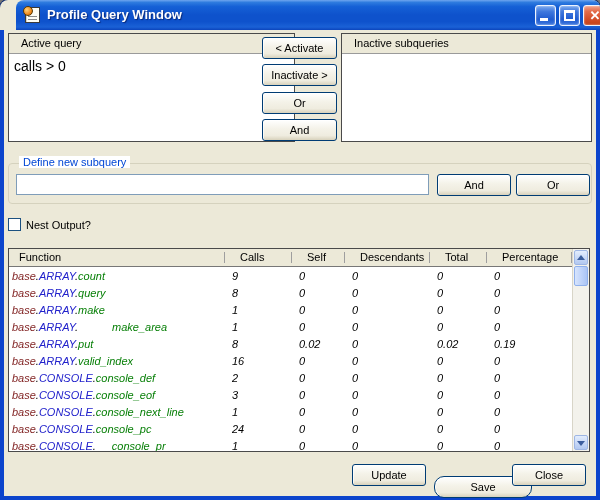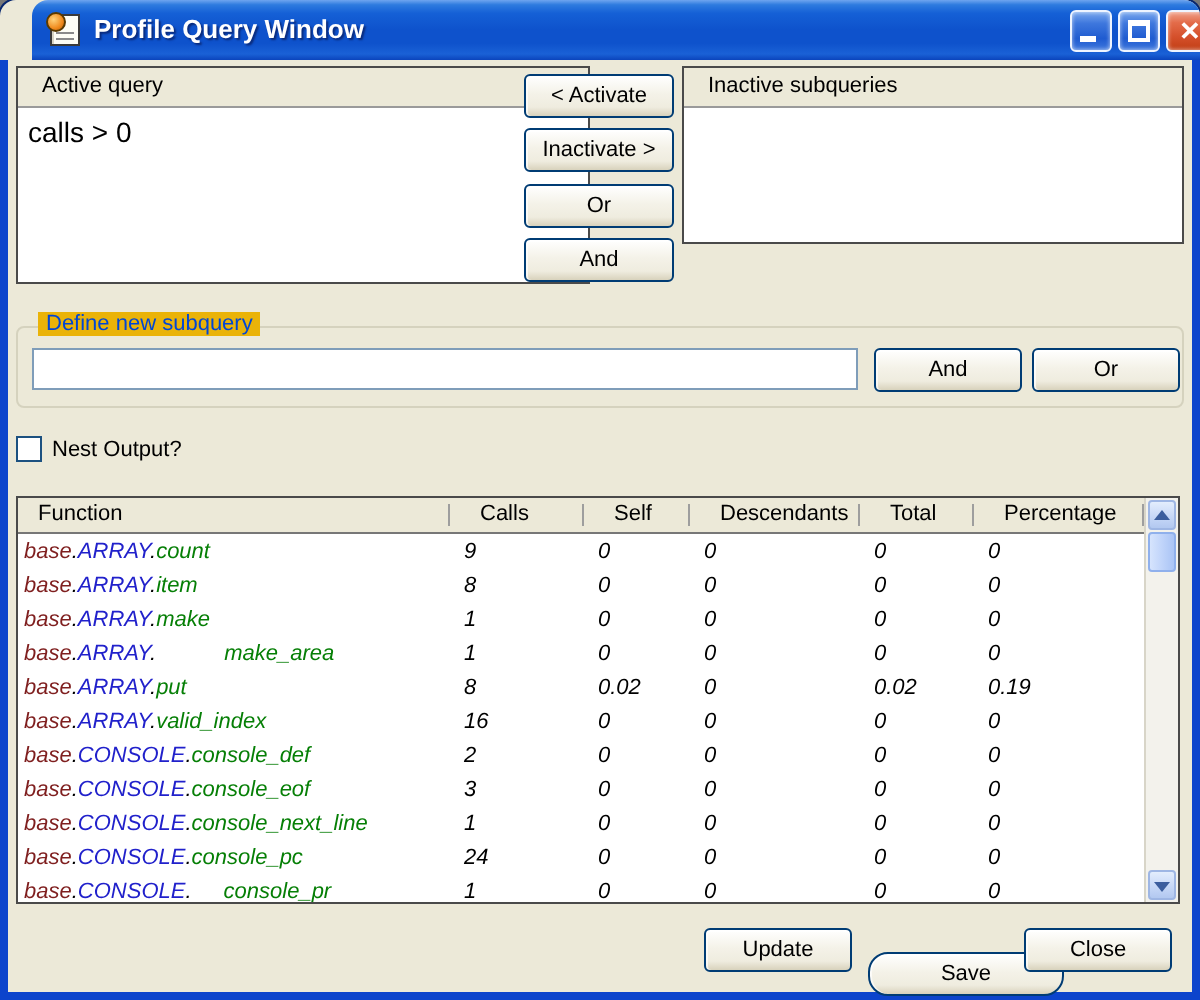--- a/index.html
+++ b/index.html
@@ -25,41 +25,41 @@
     background:linear-gradient(180deg,#F0A089 0%,#E36C4A 28%,#D5502B 65%,#C13F16 100%);}
   .glyph-min{position:absolute;left:4px;bottom:4px;width:8px;height:3px;background:#fff;}
   .glyph-max{position:absolute;left:4px;top:4px;width:11px;height:11px;border:2px solid #fff;border-top-width:3px;}
   .glyph-close{position:absolute;inset:0;color:#fff;font-size:13px;font-weight:bold;text-align:center;line-height:20px;}
   
   .frame{position:absolute;left:0;right:0;top:30px;bottom:0;background:#ECE9D8;
     border-left:4px solid #0C44CC;border-right:4px solid #0C44CC;border-bottom:4px solid #0C44CC;}
   
   .listbox{position:absolute;background:#fff;border:1px solid #4a4a4a;}
   .lb-active{left:8px;top:33px;width:287px;height:109px;}
-  .lb-inactive{left:341px;top:33px;width:251px;height:89px;}
+  .lb-inactive{left:341px;top:33px;width:251px;height:109px;}
   .lb-header{height:20px;line-height:19px;background:#ECE9D8;border-bottom:1px solid #9a9a9a;
     padding-left:12px;font-size:11px;color:#000;}
   .lb-body{position:absolute;left:0;right:0;top:21px;bottom:0;background:#fff;overflow:hidden;}
   .lb-item{font-size:14px;padding:3px 5px 0 5px;color:#000;}
   
   .xpbtn{position:absolute;height:22px;border:1px solid #003C74;border-radius:3px;font-size:11px;color:#000;
     background:linear-gradient(180deg,#FFFFFF 0%,#F4F2E8 45%,#EFECDF 78%,#D8D2BC 100%);
     box-shadow:inset 0 1px 0 #fff,inset 1px 0 0 rgba(255,255,255,.7);text-align:center;line-height:20px;cursor:pointer;}
   .b-activate{left:262px;top:37px;width:75px;}
   .b-inactivate{left:262px;top:64px;width:75px;}
   .b-or{left:262px;top:92px;width:75px;}
   .b-and{left:262px;top:119px;width:75px;}
   .b-and2{left:437px;top:174px;width:74px;}
   .b-or2{left:516px;top:174px;width:74px;}
   .b-update{left:352px;top:464px;width:74px;}
   .b-save{left:434px;top:476px;width:98px;border-radius:10px;}
   .b-close{left:512px;top:464px;width:74px;}
   
   .groupbox{position:absolute;left:8px;top:163px;width:584px;height:41px;border:1px solid #D5D2BE;border-radius:4px;}
-  .gb-label{position:absolute;left:10px;top:-8px;background:#eab308;padding:0 4px;font-size:11px;color:#0046D5;}
+  .gb-label{position:absolute;left:10px;top:-8px;background:#ffffff;padding:0 4px;font-size:11px;color:#0046D5;}
   .subquery-input{position:absolute;left:16px;top:174px;width:413px;height:21px;border:1px solid #7F9DB9;
     background:#fff;font-size:11px;padding:0 3px;outline:none;}
   
   .checkrow{position:absolute;left:8px;top:218px;height:14px;}
   .checkbox{position:absolute;left:0;top:0;width:13px;height:13px;background:#fff;border:1px solid #1C5180;cursor:pointer;}
   .checklabel{position:absolute;left:18px;top:1px;font-size:11px;white-space:nowrap;}
   
   .gridbox{position:absolute;left:8px;top:248px;width:582px;height:204px;border:1px solid #4a4a4a;background:#fff;}
   .grid-header{position:absolute;left:0;top:0;right:17px;height:18px;background:#ECE9D8;border-bottom:1px solid #777;
     display:grid;grid-template-columns:215px 67px 53px 85px 57px 1fr;}
@@ -144,21 +144,21 @@
     <div class="grid-body">
         <div class="trow">
           <div class="tcell tcell-fn"><span style="color: rgb(127, 31, 31);">base</span><span>.</span><span style="color: rgb(33, 33, 203);">ARRAY</span><span>.</span><span style="color: rgb(6, 127, 6);">count</span></div>
           <div class="tcell">9</div>
           <div class="tcell">0</div>
           <div class="tcell">0</div>
           <div class="tcell">0</div>
           <div class="tcell">0</div>
         </div>
         <div class="trow">
-          <div class="tcell tcell-fn"><span style="color: rgb(127, 31, 31);">base</span><span>.</span><span style="color: rgb(33, 33, 203);">ARRAY</span><span>.</span><span style="color: rgb(6, 127, 6);">item</span></div>
+          <div class="tcell tcell-fn"><span style="color: rgb(127, 31, 31);">base</span><span>.</span><span style="color: rgb(33, 33, 203);">ARRAY</span><span>.</span><span style="color: rgb(6, 127, 6);">query</span></div>
           <div class="tcell">8</div>
           <div class="tcell">0</div>
           <div class="tcell">0</div>
           <div class="tcell">0</div>
           <div class="tcell">0</div>
         </div>
         <div class="trow">
           <div class="tcell tcell-fn"><span style="color: rgb(127, 31, 31);">base</span><span>.</span><span style="color: rgb(33, 33, 203);">ARRAY</span><span>.</span><span style="color: rgb(6, 127, 6);">make</span></div>
           <div class="tcell">1</div>
           <div class="tcell">0</div>

